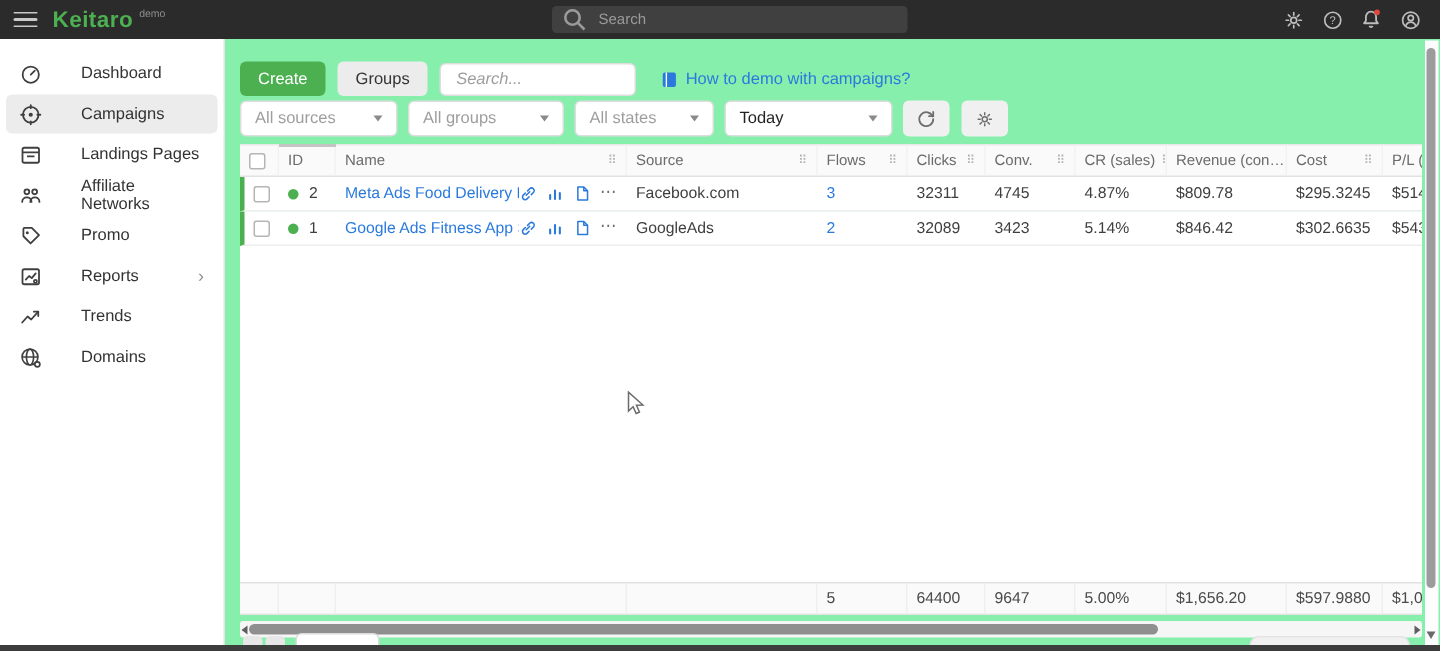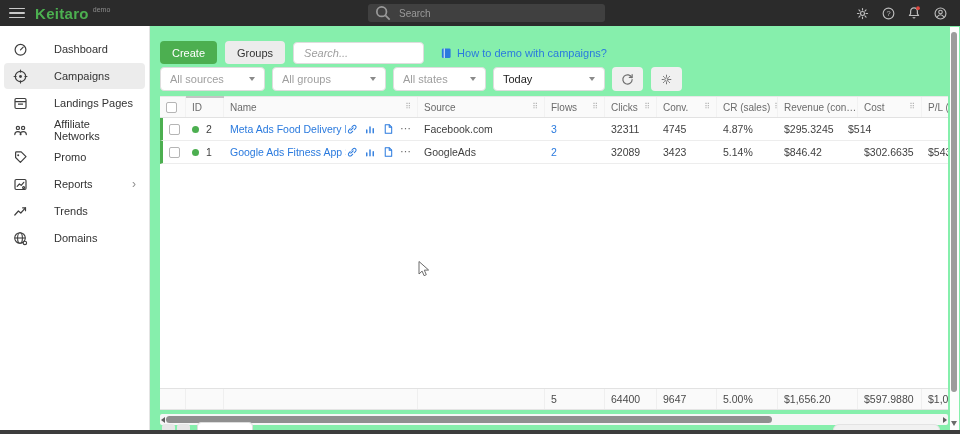--- a/index.html
+++ b/index.html
@@ -36,21 +36,21 @@
   .btn-groups { background:#ececec; color:#333; }
   .search-box { width:131px; height:22px; border:1px solid #ddd; border-radius:4px; display:flex; align-items:center; padding:0 8px; background:#fff; }
   .search-box input { width:100%; border:none; outline:none; font-size:11px; font-family:inherit; color:#444;font-style:italic; }
   .search-box input::placeholder { color:#9e9e9e; }
   .help-link { display:flex; align-items:center; gap:5px; color:#2a7ade; font-size:11px; margin-left:8px; cursor:pointer; text-decoration:none; }
 
   .toolbar2 { position:absolute; left:10px; top:41px; display:flex; gap:7px; height:24px; }
   .select { height:24px; border:1px solid #ddd; border-radius:4px; background:#fff; display:flex; align-items:center; padding:0 9px; font-size:11px; color:#9e9e9e; cursor:pointer; }
   .select.dark { color:#222; }
   .select .caret { margin-left:auto; width:0; height:0; border-left:3.5px solid transparent; border-right:3.5px solid transparent; border-top:4px solid #8a8a8a; }
-  .w-sources{width:105px}.w-groups{width:114px}.w-states{width:93px}.w-date{width:112px}
+  .w-sources{width:105px}.w-groups{width:104px}.w-states{width:93px}.w-date{width:112px}
   .icon-btn { width:31px; height:24px; background:#f0f0f0; border-radius:4px; display:flex; align-items:center; justify-content:center; color:#6e6e6e; cursor:pointer; border:none; }
   .icon-btn.gear-btn { margin-left:1px; }
 
   
   .table { position:absolute; left:10px; top:70px; width:788px; font-size:10.5px; color:#3f3f3f; }
   .thead { position:relative; display:flex; align-items:center; height:22px; background:#fafafa; border-top:1px solid #e8e8e8; border-bottom:1px solid #e2e2e2; color:#6b6b6b; font-size:10px; }
   .th { display:flex; align-items:center; height:100%; padding:0 6px; overflow:hidden; white-space:nowrap; border-right:1px solid #f2f2f2; cursor:pointer; }
   .th:last-child { border-right:none; }
   .id-indicator { position:absolute; top:-1px; left:26px; width:38px; height:2px; background:#c4c4c4; }
   .drag { margin-left:auto; color:#b3b3b3; font-size:8px; line-height:1; cursor:grab; padding-left:4px; }
@@ -327,20 +327,21 @@
               <span class="ellipsis">⋯</span>
             </span>
           </div>
           <div class="td cw-source">Facebook.com</div>
           <div class="td cw-flows">
               <a class="link">3</a>
             </div>
           <div class="td cw-clicks">32311</div>
           <div class="td cw-conv">4745</div>
           <div class="td cw-cr">4.87%</div>
+          <div class="td cw-rev">$809.78</div>
           <div class="td cw-cost">$295.3245</div>
           <div class="td cw-pl">$514</div>
         </div>
 
         <div class="tr">
           <div class="td cw-check-row">
               <span class="checkbox"></span>
             </div>
           <div class="td cw-id">
               <span class="status-dot"></span>

